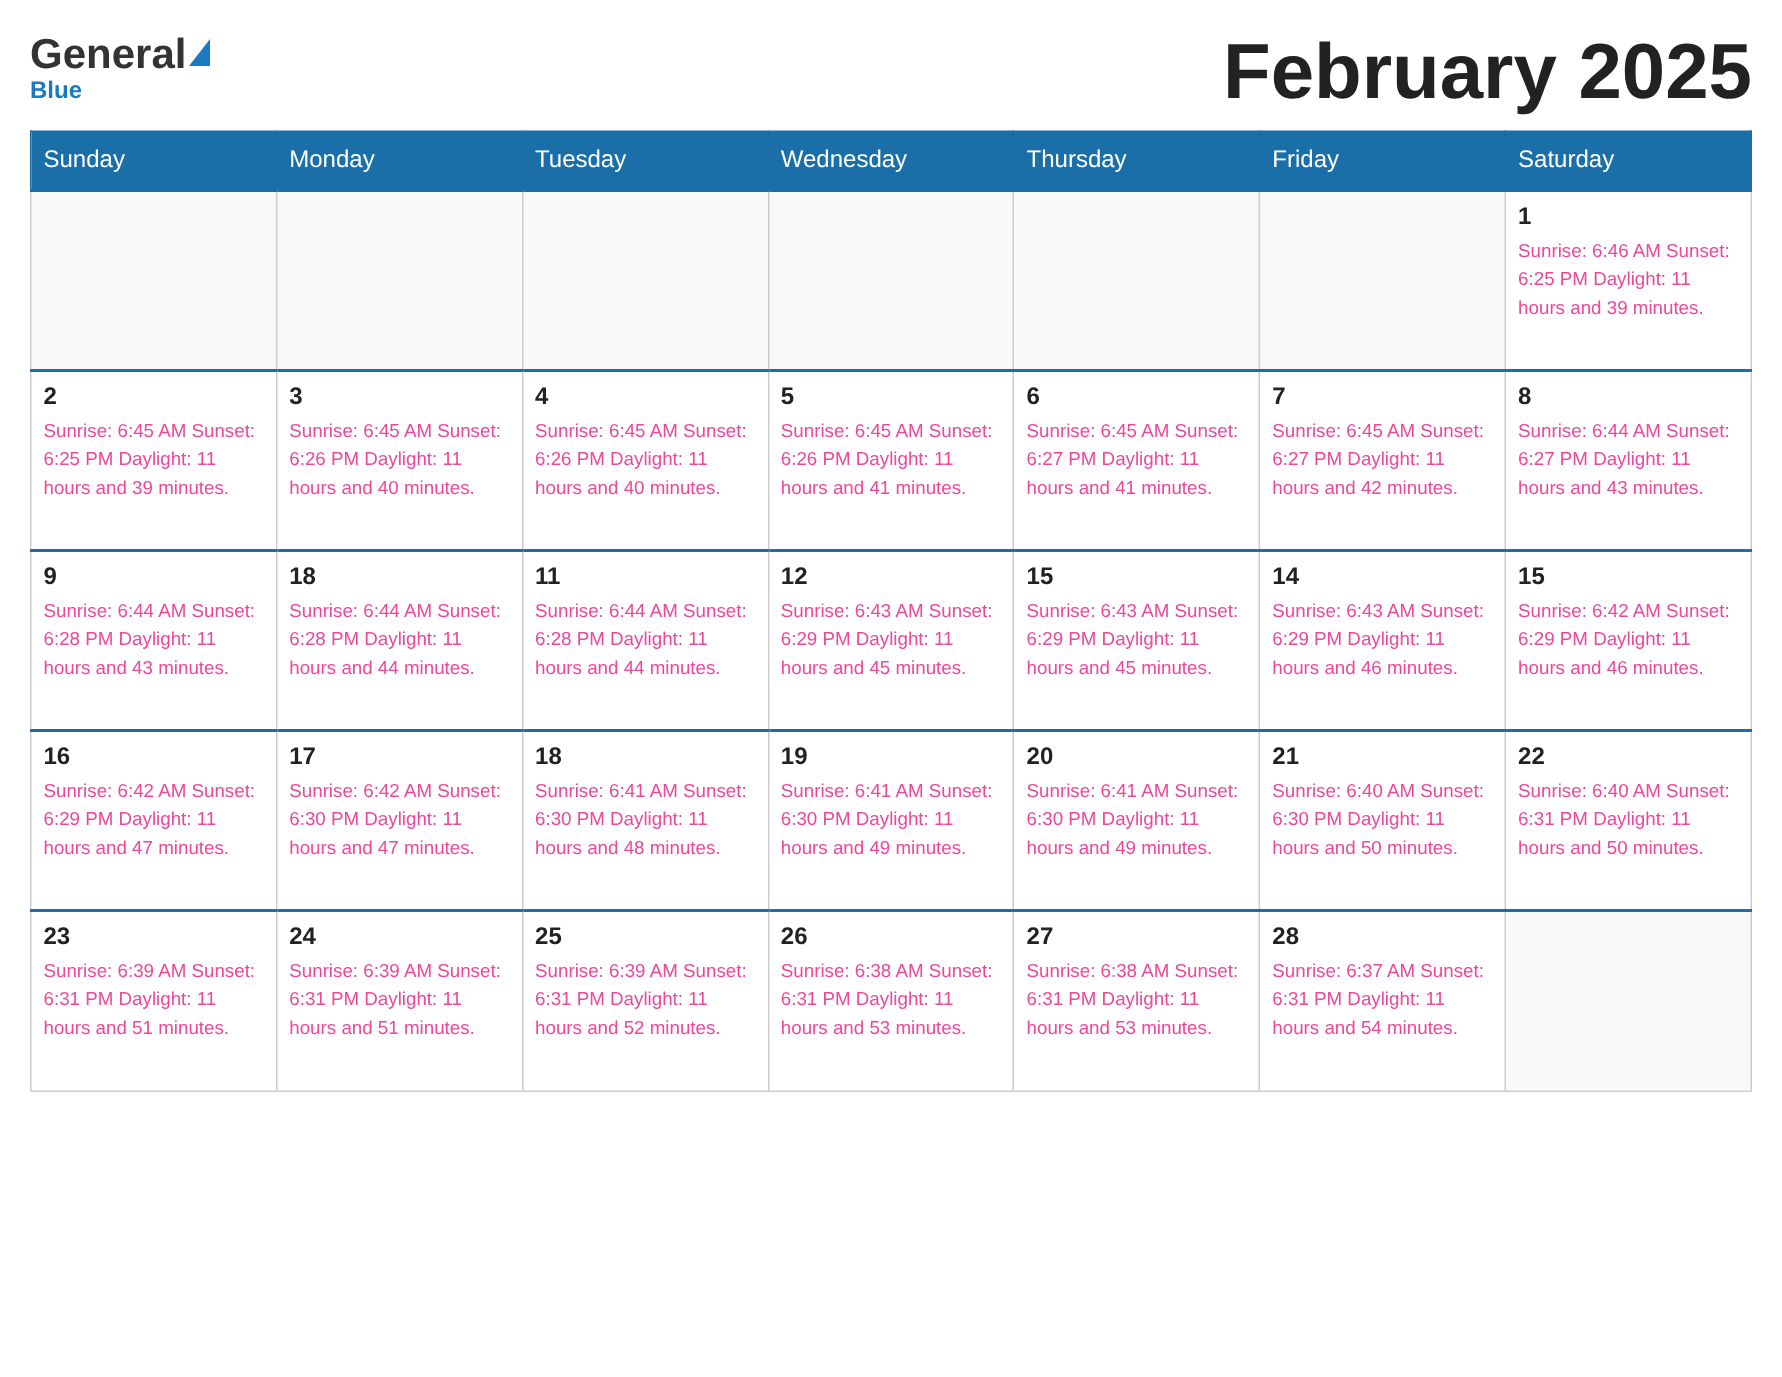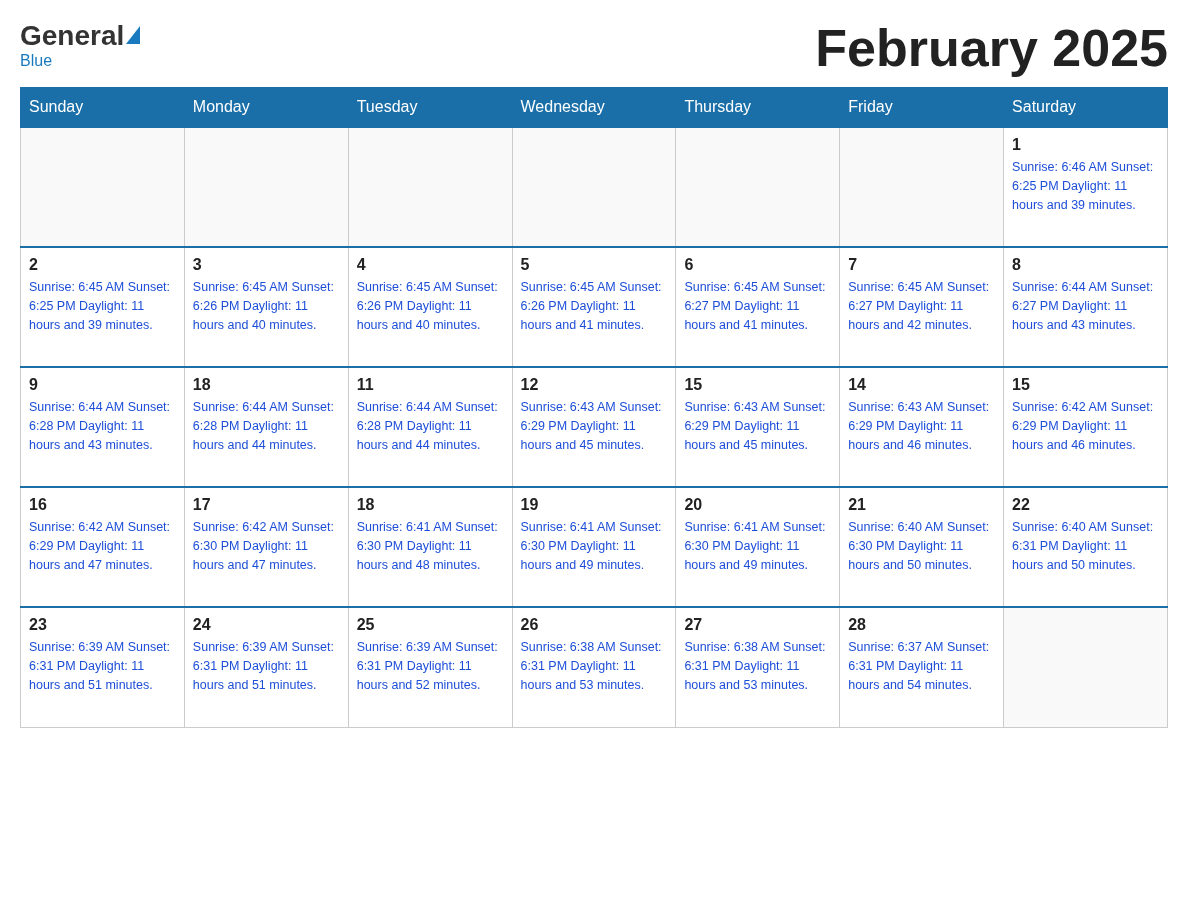--- a/index.html
+++ b/index.html
@@ -24,21 +24,21 @@
     }
     .logo-text {
       display: flex;
       align-items: center;
       font-size: 28px;
       font-weight: bold;
       color: #333;
       gap: 0;
     }
     .logo-general { color: #333; }
-    .logo-blue { color: #1a7abf; }
+    .logo-blue { color: #1a7abf; font-weight: bold; }
     .logo-triangle {
       width: 0;
       height: 0;
       border-left: 14px solid transparent;
       border-right: 0px solid transparent;
       border-bottom: 18px solid #1a7abf;
       margin-left: 2px;
       margin-bottom: 2px;
     }
     .title-area {
@@ -84,21 +84,21 @@
     }
     .day-number {
       font-size: 16px;
       font-weight: bold;
       color: #222;
       margin-bottom: 4px;
     }
     .day-info {
       font-size: 12.5px;
       line-height: 1.5;
-      color: #1d4ed8;
+      color: #ec4899;
     }
     .week-row td {
       border-top: 2px solid #1a6fa8;
     }
   </style>
 </head>
 <body>
 
 <div class="header">
   <div class="logo">

